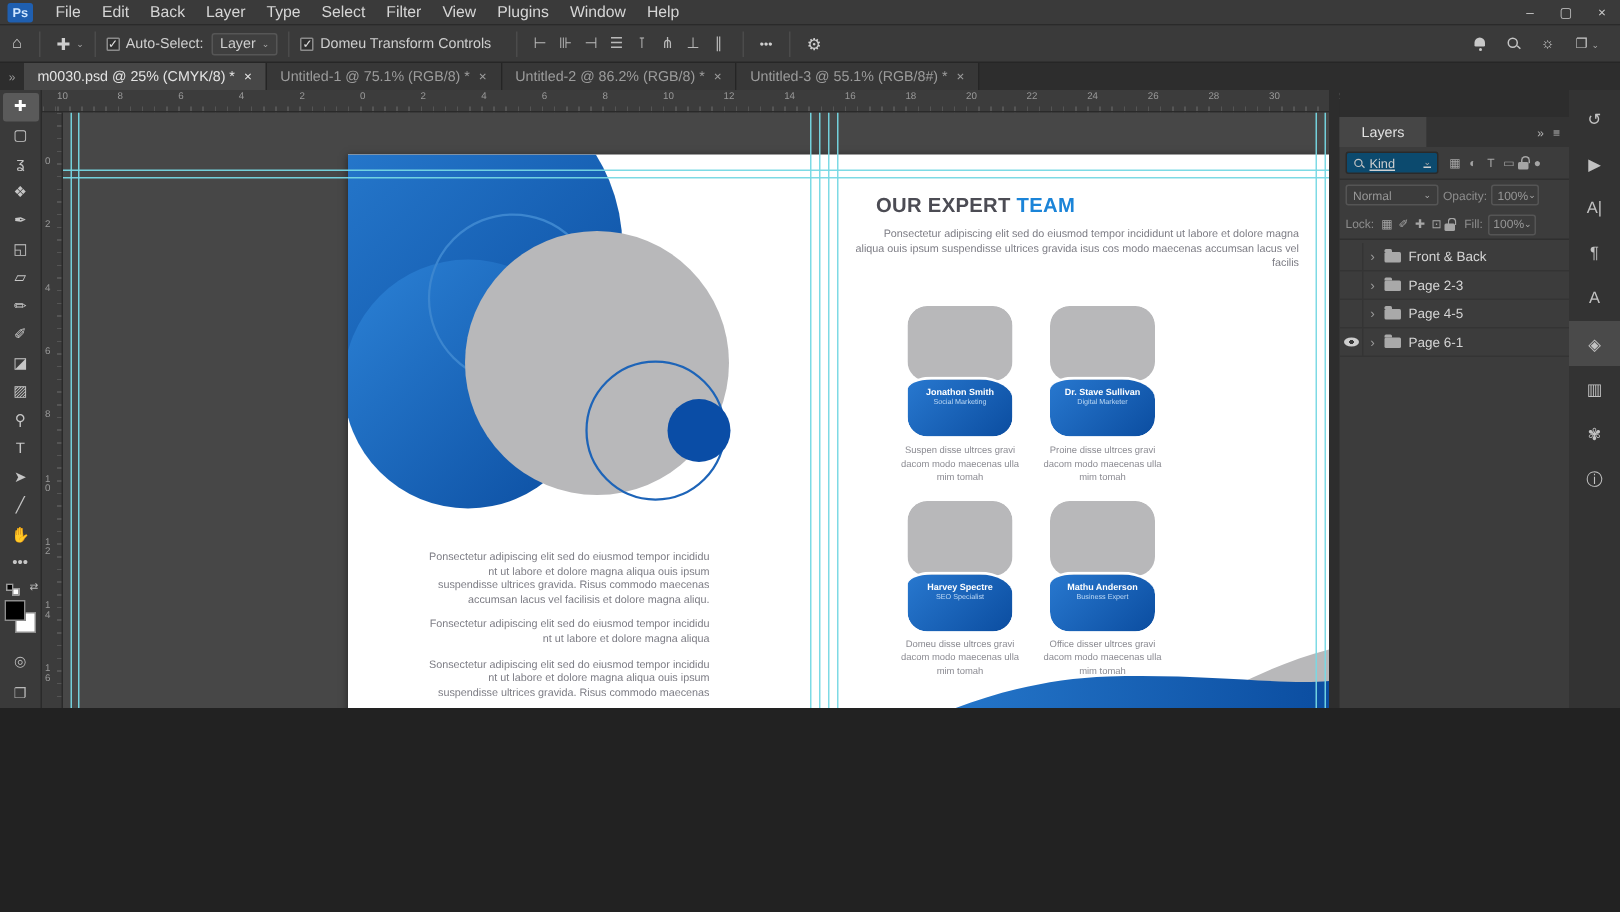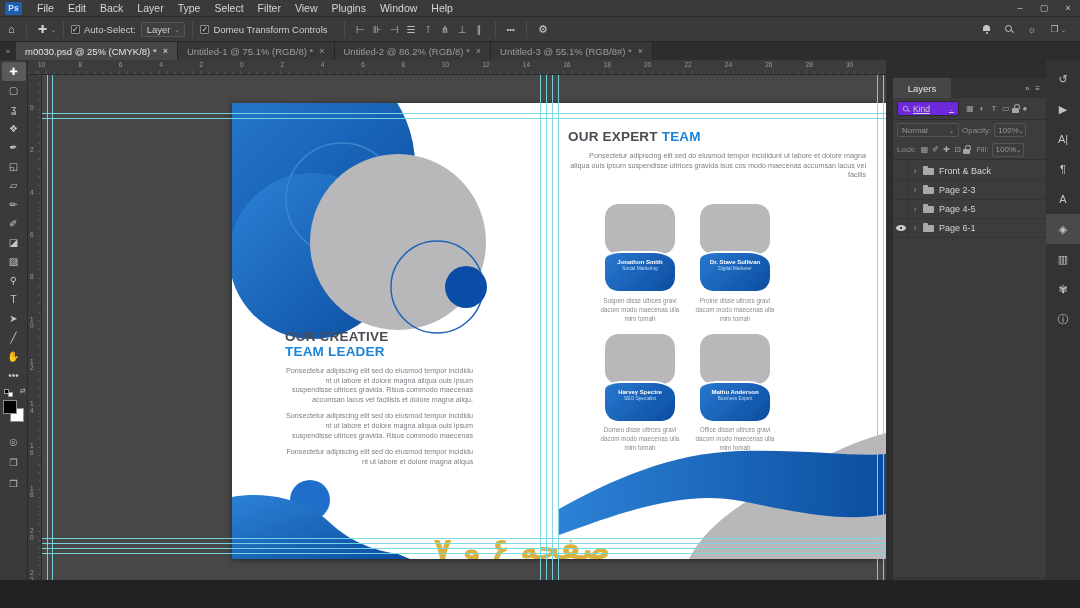--- a/index.html
+++ b/index.html
@@ -1,17 +1,17 @@
 <!DOCTYPE html>
 <html><head>
 <meta charset="utf-8">
 <style>
   html,body{margin:0;padding:0;background:#222;}
   *{box-sizing:border-box;}
-  #app{position:relative;width:1080px;height:580px;background:#2d2d2d;overflow:hidden;
+  #app{position:relative;width:1080px;height:472px;background:#2d2d2d;overflow:hidden;
        font-family:"Liberation Sans","DejaVu Sans",sans-serif;color:#ddd;-webkit-font-smoothing:antialiased;}
   .abs{position:absolute;}
 
   
   .menubar{position:absolute;left:0;top:0;width:1080px;height:17px;background:#3a3a3a;display:flex;align-items:center;font-size:10.5px;color:#d6d6d6;border-bottom:1px solid #2a2a2a;}
   .pslogo{width:17px;height:13px;margin:0 8px 0 5px;background:#1f5fb0;color:#cfe6ff;font-size:8.5px;font-weight:bold;display:flex;align-items:center;justify-content:center;border-radius:2px;}
   .mi{padding:0 7px;cursor:default;}
   .winctl{margin-left:auto;display:flex;gap:0;}
   .winctl span{width:24px;text-align:center;font-size:9px;color:#c9c9c9;}
 
@@ -75,21 +75,21 @@
   .hscroll{position:absolute;left:42px;top:585px;width:844px;height:7px;background:#2e2e2e;}
   .hthumb{position:absolute;left:398px;top:1px;width:260px;height:5px;background:#6b6b6b;border-radius:3px;}
 
   
   .pgap{position:absolute;left:886px;top:60px;width:7px;height:532px;background:#2d2d2d;}
   .ptop{position:absolute;left:893px;top:60px;width:153px;height:18px;background:#2d2d2d;}
   .lpanel{position:absolute;left:893px;top:78px;width:153px;height:514px;background:#3c3c3c;font-size:9px;color:#cfcfcf;}
   .ptab{position:absolute;left:0;top:0;width:58px;height:20px;background:#464646;display:flex;align-items:center;justify-content:center;font-size:9.5px;color:#e2e2e2;}
   .phead{position:absolute;left:58px;right:0;top:0;height:20px;background:#333;display:flex;align-items:center;justify-content:flex-end;gap:6px;padding-right:6px;color:#b5b5b5;font-size:8px;}
   .frow{position:absolute;left:0;top:20px;right:0;height:22px;border-bottom:1px solid #2f2f2f;display:flex;align-items:center;padding:0 4px;gap:3px;}
-  .kindbox{display:inline-flex;align-items:center;gap:3px;width:62px;height:15px;border:1px solid #2a2a2a;background:#6d28d9;border-radius:2px;padding:0 4px;font-size:8.5px;color:#d0d0d0;text-decoration:underline;}
+  .kindbox{display:inline-flex;align-items:center;gap:3px;width:62px;height:15px;border:1px solid #2a2a2a;background:#0c4a6e;border-radius:2px;padding:0 4px;font-size:8.5px;color:#d0d0d0;text-decoration:underline;}
   .fic{width:12px;text-align:center;font-size:8px;color:#a5a5a5;}
   .brow{position:absolute;left:0;top:42px;right:0;height:20px;display:flex;align-items:center;padding:0 4px;gap:3px;color:#8d8d8d;font-size:8px;}
   .selbox{display:inline-flex;align-items:center;justify-content:space-between;width:62px;height:14px;border:1px solid #555;border-radius:2px;padding:0 4px;color:#979797;}
   .valbox{display:inline-flex;align-items:center;justify-content:space-between;width:32px;height:14px;border:1px solid #555;border-radius:2px;padding:0 3px;color:#979797;}
   .lkrow{position:absolute;left:0;top:62px;right:0;height:20px;display:flex;align-items:center;padding:0 4px;gap:3px;color:#8d8d8d;font-size:8px;border-bottom:1px solid #2f2f2f;}
   .lic{width:11px;text-align:center;font-size:8px;color:#a5a5a5;}
   .lrow{position:absolute;left:0;right:0;height:19px;display:flex;align-items:center;border-bottom:1px solid #343434;color:#d5d5d5;font-size:9px;}
   .eyebox{width:16px;height:19px;border-right:1px solid #343434;display:flex;align-items:center;justify-content:center;}
   .chev{width:12px;text-align:center;color:#9a9a9a;font-size:9px;}
   .lname{margin-left:5px;}
@@ -346,31 +346,27 @@
         <defs>
           <linearGradient id="bg2" x1="0" y1="0" x2="1" y2="0">
             <stop offset="0" stop-color="#2c82d6"></stop>
               <stop offset="1" stop-color="#0b4da0"></stop>
           </linearGradient>
         </defs>
         <path d="M327,330 C288,340 252,360 216,381 C178,403 146,424 130,456 L327,456 Z" fill="#b8b8ba"></path>
         <path d="M0,406 C52,377 112,350 180,348 C246,346 296,354 327,351 L327,411 C282,420 232,408 182,398 C122,386 56,412 0,432 Z" fill="url(#bg2)"></path>
       </svg>
 
-      <div class="abs" style="left:53px;top:226px;z-index:2">
-        <div class="h1g">OUR CREATIVE</div>
-        <div class="h1g h1b">TEAM LEADER</div>
-      </div>
       <div class="abs body-p" style="left:53px;top:263px;width:200px;z-index:2">
         <p>Ponsectetur adipiscing elit sed do eiusmod tempor incididu nt ut labore et dolore magna aliqua ouis ipsum suspendisse ultrices gravida. Risus commodo  maecenas accumsan lacus vel facilisis et dolore magna aliqu.</p>
+        <p>Fonsectetur adipiscing elit sed do eiusmod tempor incididu nt ut labore et dolore magna aliqua</p>
         <p>Sonsectetur adipiscing elit sed do eiusmod tempor incididu nt ut labore et dolore magna aliqua ouis ipsum suspendisse ultrices gravida. Risus commodo  maecenas</p>
-        <p>Fonsectetur adipiscing elit sed do eiusmod tempor incididu nt ut labore et dolore magna aliqua</p>
-      </div>
-
-      <div class="abs h1g" style="left:336px;top:26px;z-index:2">
+      </div>
+
+      <div class="abs h1g" style="left:352px;top:26px;z-index:2">
         <span>OUR EXPERT</span>
         <span class="h1b">TEAM</span>
       </div>
       <div class="abs body-p" style="left:336px;top:48px;width:298px;z-index:2">Ponsectetur adipiscing elit sed do eiusmod tempor incididunt ut labore et dolore magna aliqua ouis ipsum suspendisse ultrices gravida isus cos modo  maecenas accumsan lacus vel facilis</div>
 
       <div class="card" style="left:373px;top:101px">
         <div class="photo"></div>
         <div class="cpanel">
           <div class="cname">Jonathon Smith</div>
           <div class="crole">Social Marketing</div>

